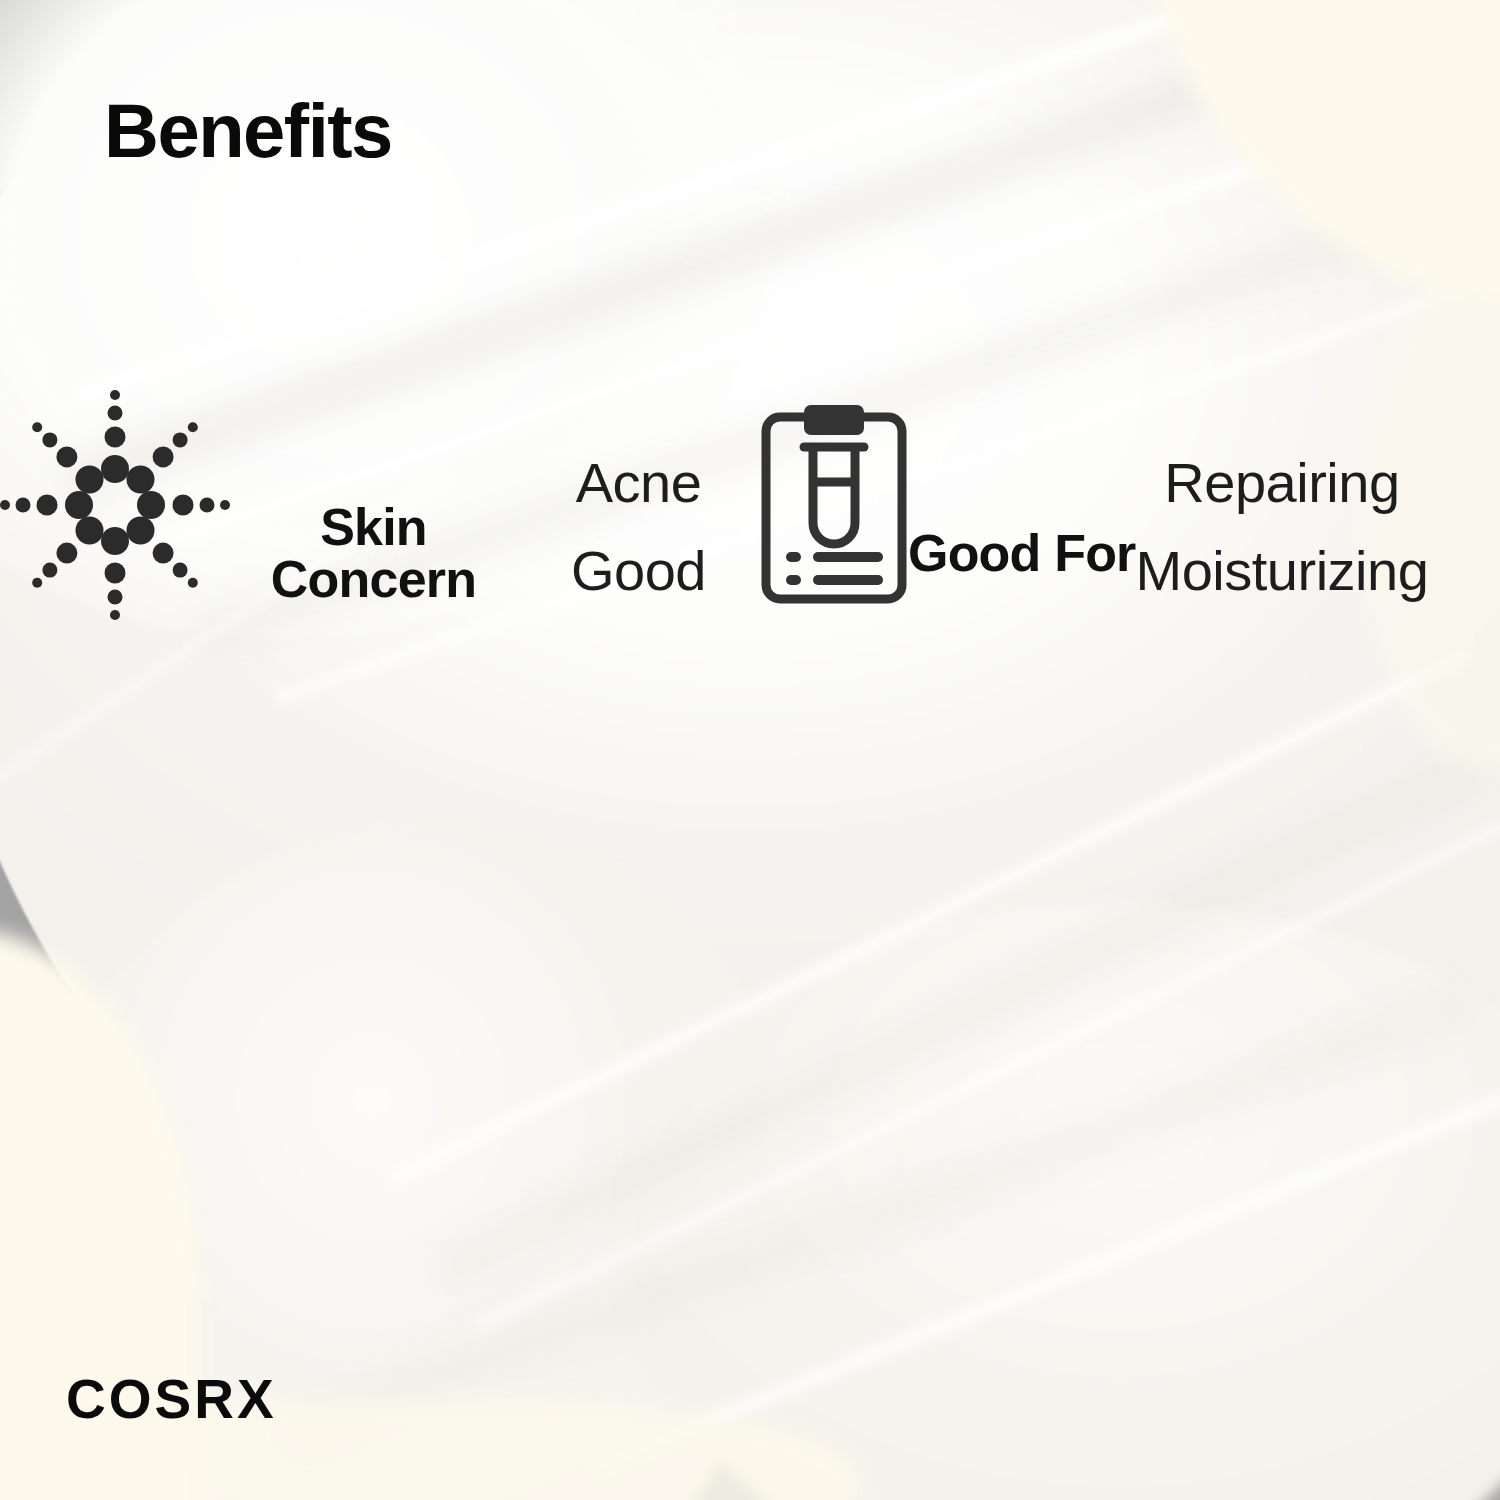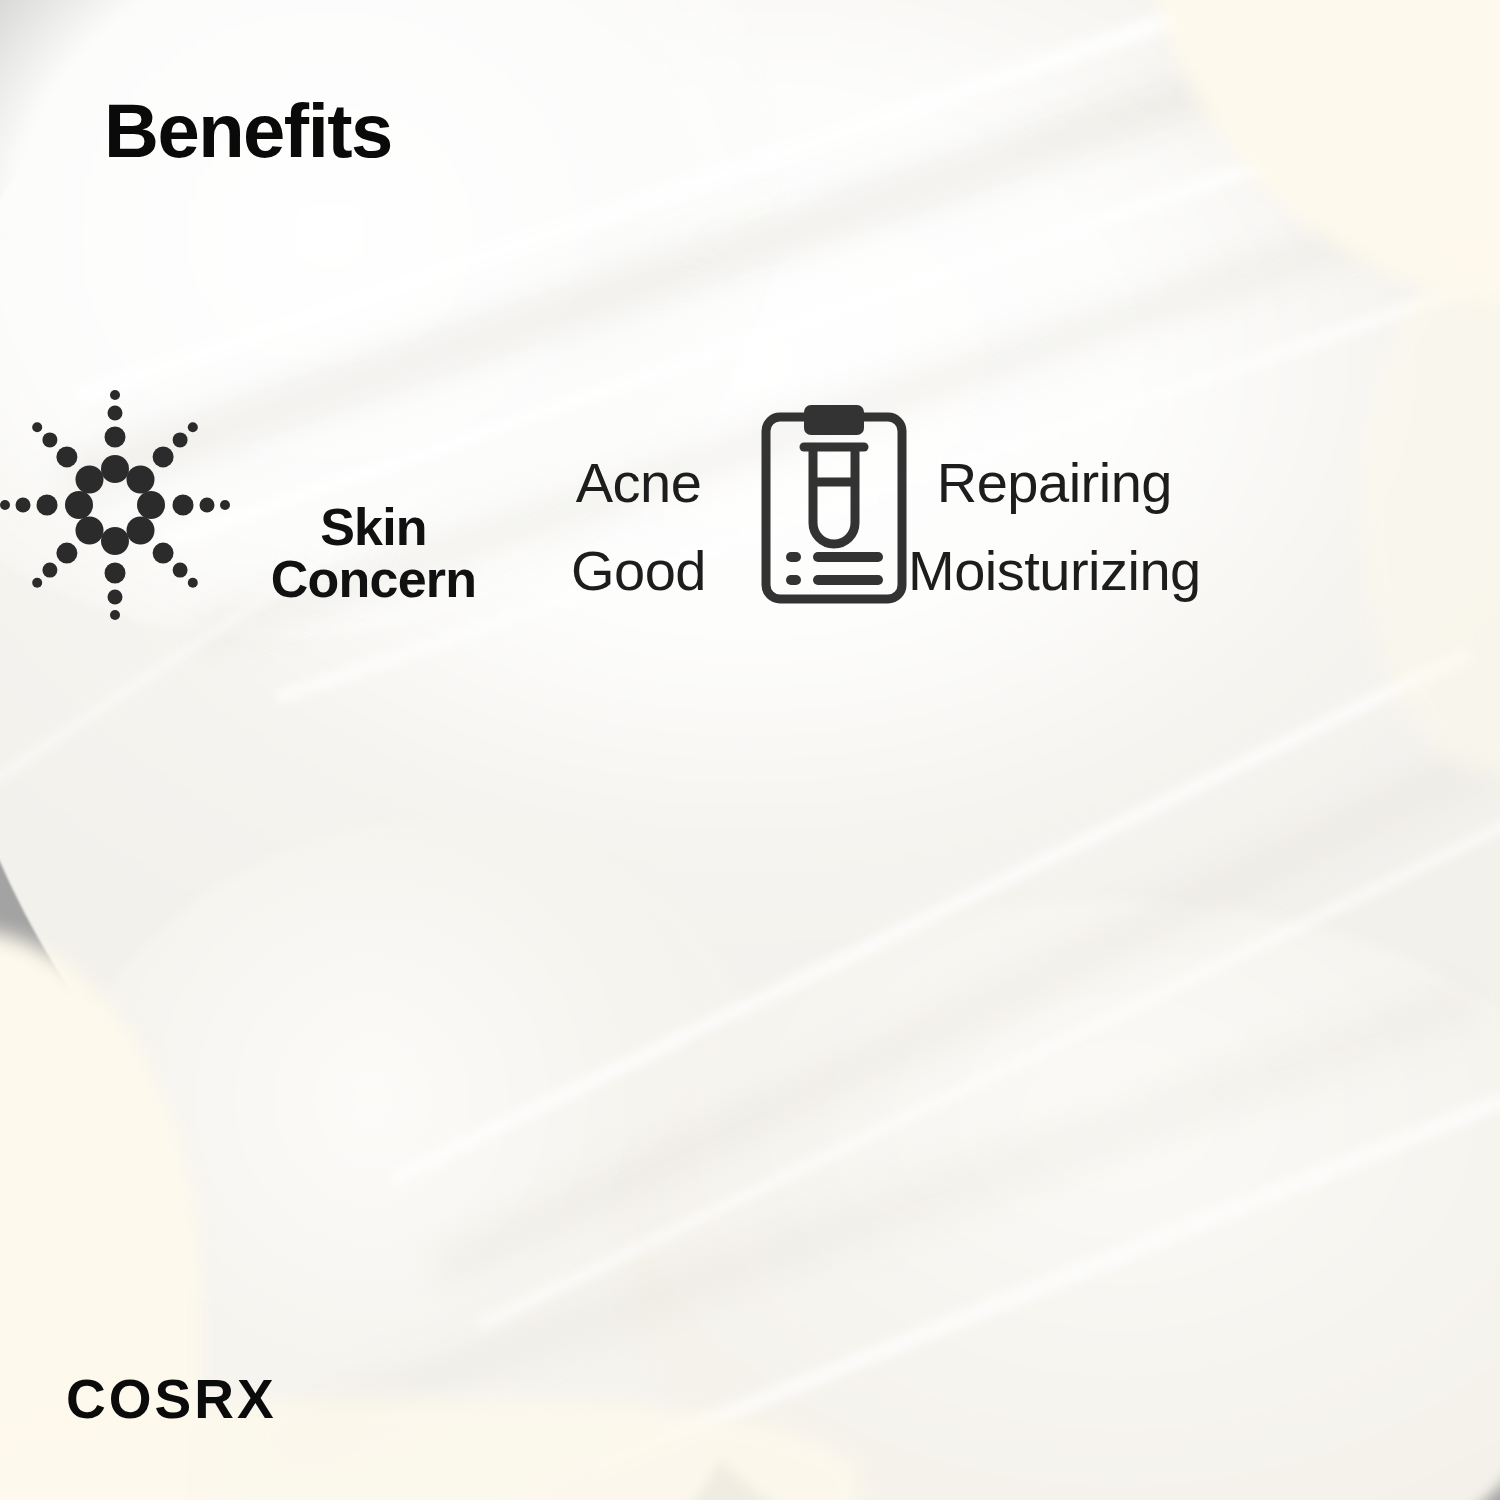--- a/index.html
+++ b/index.html
@@ -319,20 +319,21 @@
             <g stroke="#333333" stroke-width="10" stroke-linecap="round">
 
               <line x1="31" y1="152" x2="36" y2="152"></line>
               <line x1="58" y1="152" x2="118" y2="152"></line>
               <line x1="31" y1="175" x2="36" y2="175"></line>
               <line x1="58" y1="175" x2="118" y2="175"></line>
             </g>
           </svg>
         </div>
 
+        <div class="col-heading">Good For</div>
 
         <div class="col-list">
           <div class="item">Repairing</div>
           <div class="item">Moisturizing</div>
         </div>
       </div>
 
     </div>
 
     <div class="brand-logo">COSRX</div>

